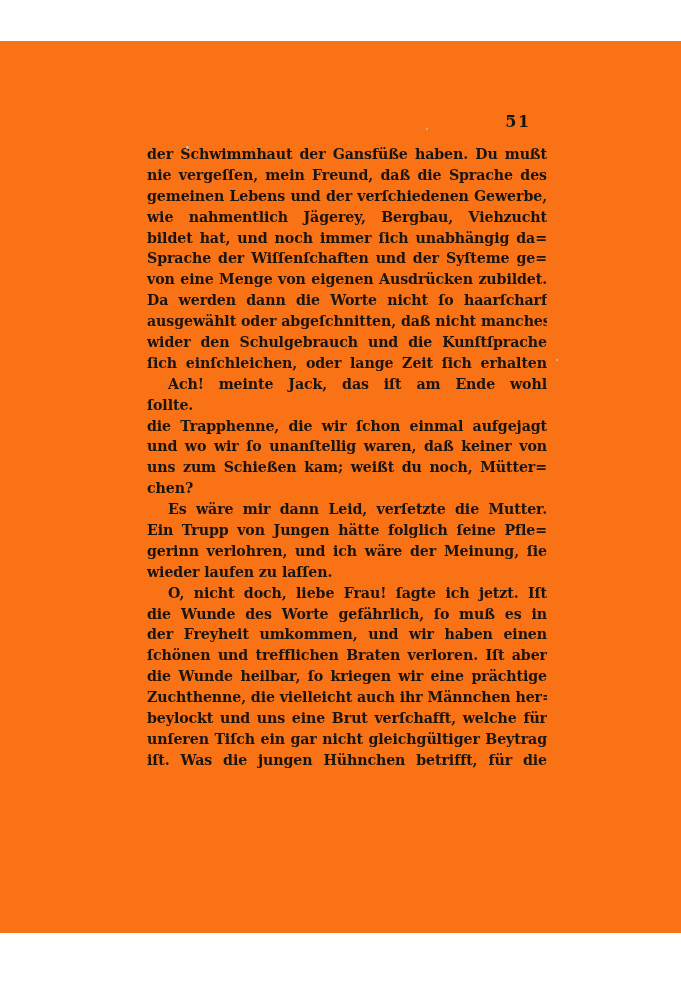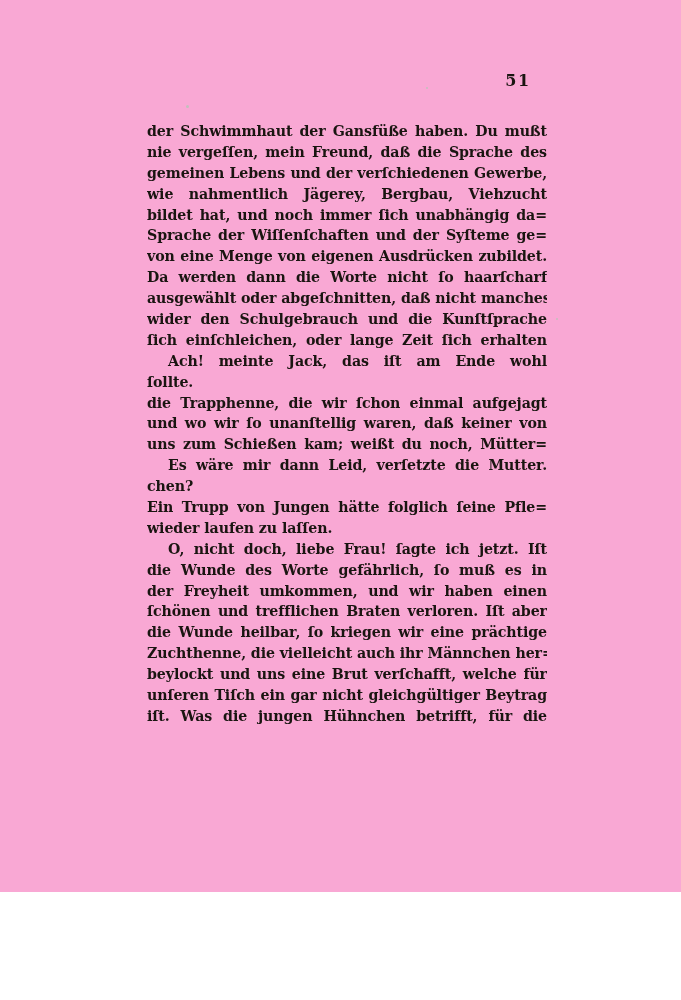--- a/index.html
+++ b/index.html
@@ -4,39 +4,40 @@
 <style>
   html, body {
     margin: 0;
     padding: 0;
     background: #ffffff;
   }
   .scan-page {
     position: relative;
     width: 681px;
     height: 892px;
-    background: #f9a8d4;
+    background: #f97316;
     overflow: hidden;
     font-family: "DejaVu Serif", serif;
     color: #1a1511;
+    margin-top: 41px;
   }
   .page-number {
     position: absolute;
     top: 71px;
     left: 499px;
     width: 38px;
     text-align: center;
     font-size: 16px;
     font-weight: bold;
     letter-spacing: 1.5px;
   }
   .text-block {
     position: absolute;
     left: 147px;
-    top: 121px;
+    top: 103px;
     width: 400px;
   }
   .text-line {
     height: 20.9px;
     line-height: 20.9px;
     font-size: 14.2px;
     font-weight: bold;
     letter-spacing: -0.1px;
     text-align: justify;
     text-align-last: justify;
@@ -75,23 +76,24 @@
       <div class="text-line">von eine Menge von eigenen Ausdrücken zubildet.</div>
       <div class="text-line">Da werden dann die Worte nicht ſo haarſcharf</div>
       <div class="text-line">ausgewählt oder abgeſchnitten, daß nicht manches</div>
       <div class="text-line">wider den Schulgebrauch und die Kunſtſprache</div>
       <div class="text-line">ſich einſchleichen, oder lange Zeit ſich erhalten</div>
       <div class="text-line indent">Ach! meinte Jack, das iſt am Ende wohl</div>
       <div class="text-line para-end">ſollte.</div>
       <div class="text-line">die Trapphenne, die wir ſchon einmal aufgejagt</div>
       <div class="text-line">und wo wir ſo unanſtellig waren, daß keiner von</div>
       <div class="text-line">uns zum Schießen kam; weißt du noch, Mütter=</div>
+      <div class="text-line para-end">chen?</div>
       <div class="text-line indent">Es wäre mir dann Leid, verſetzte die Mutter.</div>
-      <div class="text-line para-end">chen?</div>
       <div class="text-line">Ein Trupp von Jungen hätte folglich ſeine Pfle=</div>
+      <div class="text-line">gerinn verlohren, und ich wäre der Meinung, ſie</div>
       <div class="text-line para-end">wieder laufen zu laſſen.</div>
       <div class="text-line indent">O, nicht doch, liebe Frau! ſagte ich jetzt. Iſt</div>
       <div class="text-line">die Wunde des Worte gefährlich, ſo muß es in</div>
       <div class="text-line">der Freyheit umkommen, und wir haben einen</div>
       <div class="text-line">ſchönen und trefflichen Braten verloren. Iſt aber</div>
       <div class="text-line">die Wunde heilbar, ſo kriegen wir eine prächtige</div>
       <div class="text-line">Zuchthenne, die vielleicht auch ihr Männchen her=</div>
       <div class="text-line">beylockt und uns eine Brut verſchafft, welche für</div>
       <div class="text-line">unſeren Tiſch ein gar nicht gleichgültiger Beytrag</div>
       <div class="text-line">iſt. Was die jungen Hühnchen betrifft, für die</div>

